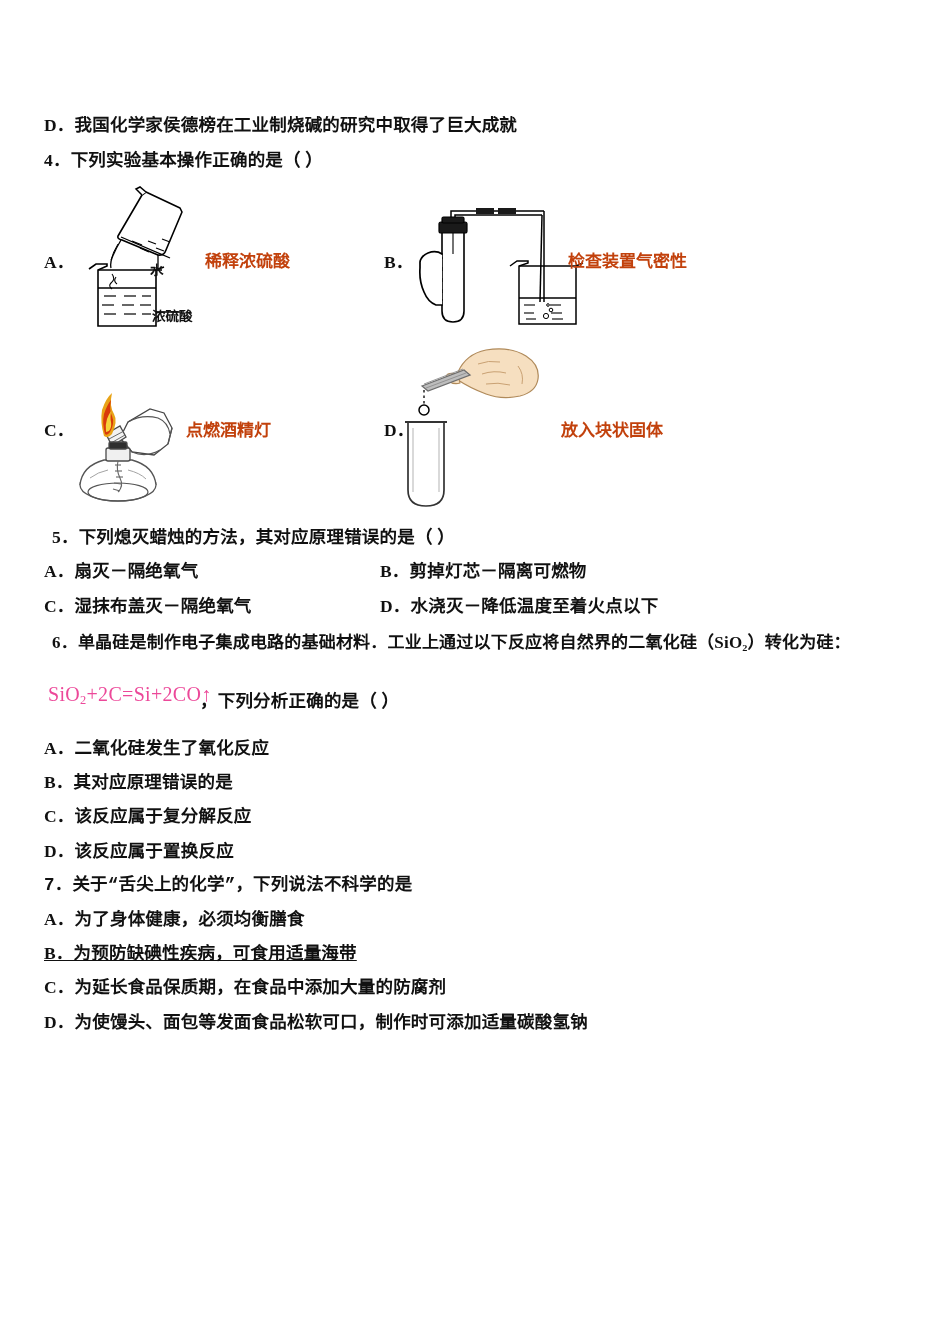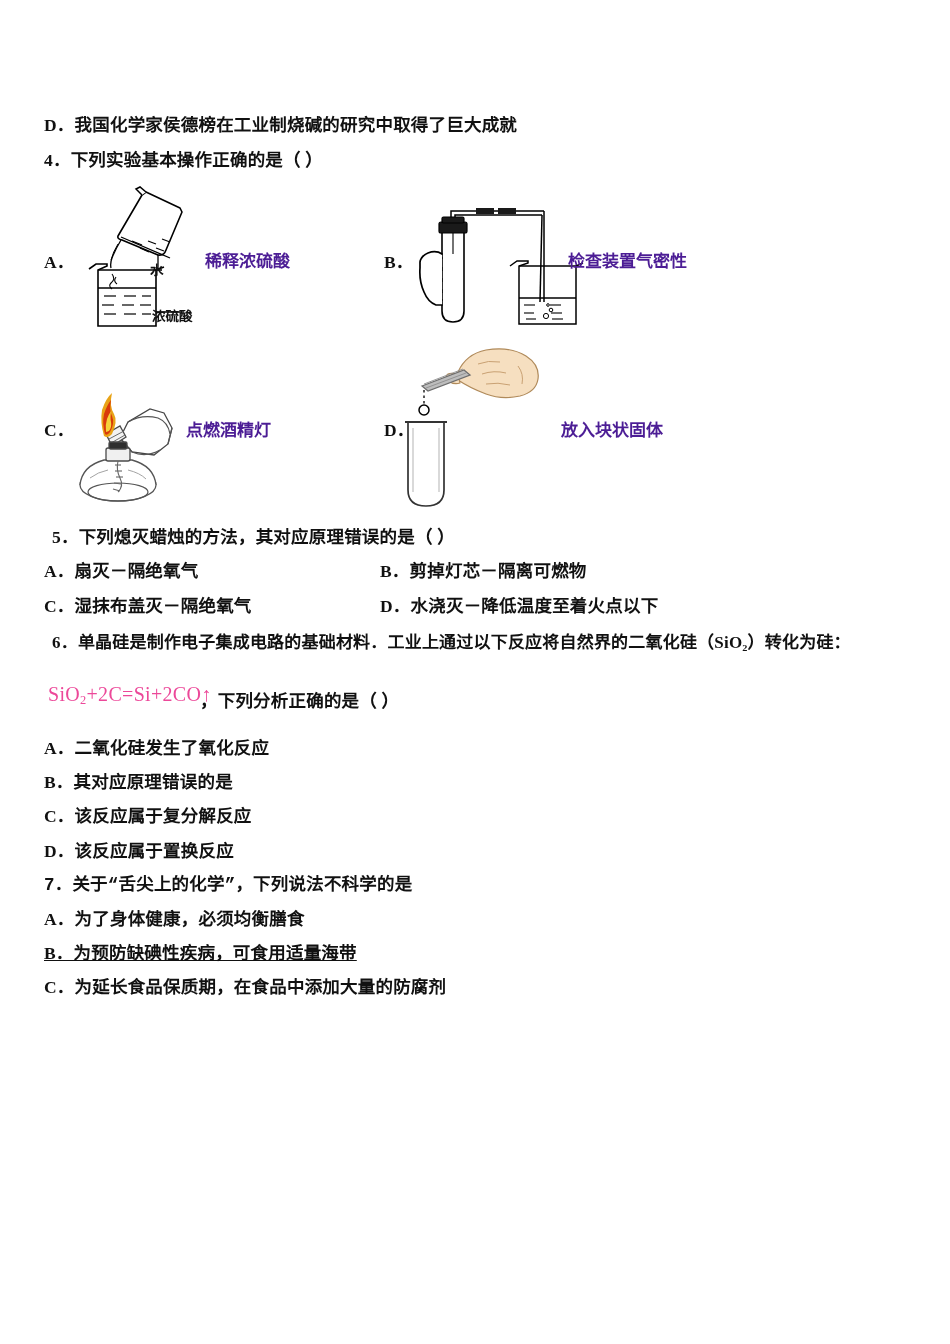--- a/index.html
+++ b/index.html
@@ -39,21 +39,21 @@
     font-weight: bold;
     font-size: 17.5px;
     color: #111;
   }
   .figcap {
     position: absolute;
     font-family: "Liberation Sans", "DejaVu Sans", sans-serif;
     font-weight: bold;
     font-size: 17px;
     white-space: nowrap;
-    color: #4c1d95;
+    color: #c2410c;
   }
   .smalllbl {
     position: absolute;
     font-family: "Liberation Sans", "DejaVu Sans", sans-serif;
     font-weight: bold;
     font-size: 13.5px;
     white-space: nowrap;
     color: #111;
   }
   .equation {
@@ -324,15 +324,16 @@
   <div class="optline" style="left:44px; top:724px;">A．二氧化硅发生了氧化反应</div>
   <div class="optline" style="left:44px; top:758px;">B．其对应原理错误的是</div>
   <div class="optline" style="left:44px; top:792px;">C．该反应属于复分解反应</div>
   <div class="optline" style="left:44px; top:827px;">D．该反应属于置换反应</div>
 
   <div class="qline" style="left:44px; top:861px;font-family:Liberation Mono, monospace;">7．关于“舌尖上的化学”，下列说法不科学的是</div>
 
   <div class="optline" style="left:44px; top:895px;">A．为了身体健康，必须均衡膳食</div>
   <div class="optline" style="left:44px; top:929px;text-decoration:underline;">B．为预防缺碘性疾病，可食用适量海带</div>
   <div class="optline" style="left:44px; top:963px;">C．为延长食品保质期，在食品中添加大量的防腐剂</div>
+  <div class="optline" style="left:44px; top:998px;">D．为使馒头、面包等发面食品松软可口，制作时可添加适量碳酸氢钠</div>
 
 
 </div>
 
 </body></html>

